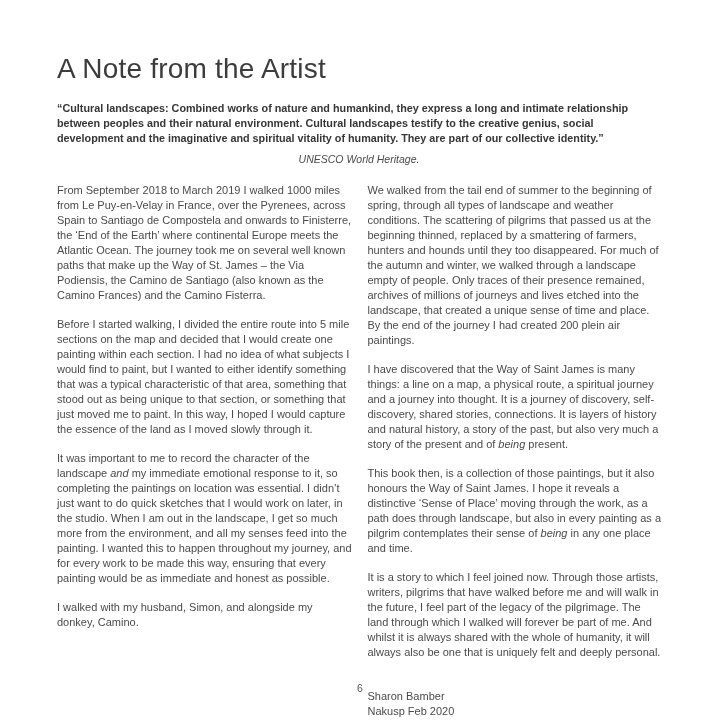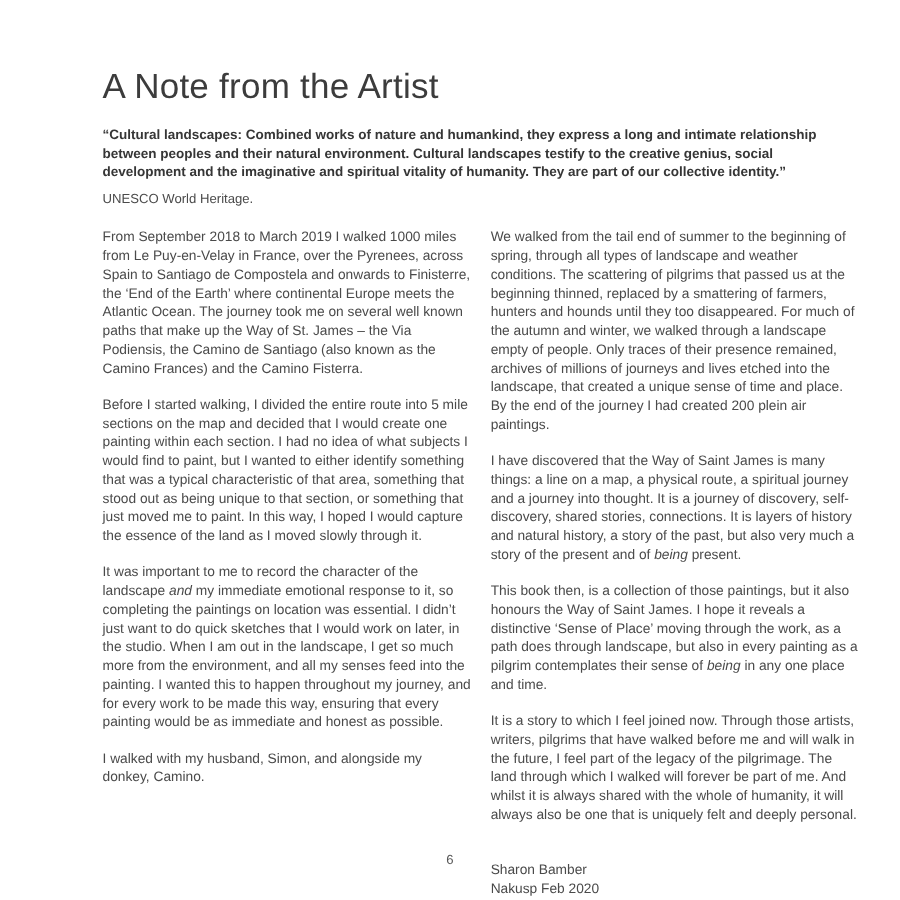--- a/index.html
+++ b/index.html
@@ -13,43 +13,43 @@
     overflow: hidden;
     font-family: "Liberation Sans", "DejaVu Sans", sans-serif;
     position: relative;
   }
   .page {
     position: absolute;
     left: 57px;
     top: 0;
     width: 606px;
     height: 720px;
-    margin-left: 25px;
   }
   .page-title {
     margin: 52px 0 0 0;
     font-size: 28px;
     font-weight: 300;
     letter-spacing: 0.2px;
     color: #3c3c3c;
     line-height: 1.2;
   }
   .quote {
     margin: 15px 0 0 0;
     font-size: 10.8px;
     font-weight: bold;
     color: #363636;
     line-height: 15px;
     width: 604px;
   }
   .attribution {
     margin: 7px 0 0 0;
     font-size: 10.5px;
+    font-style: italic;
     color: #4a4a4a;
-    text-align: left;
+    text-align: center;
     width: 604px;
   }
   .columns {
     display: flex;
     gap: 15px;
     margin-top: 18px;
     width: 606px;
   }
   .col {
     flex: 1;

